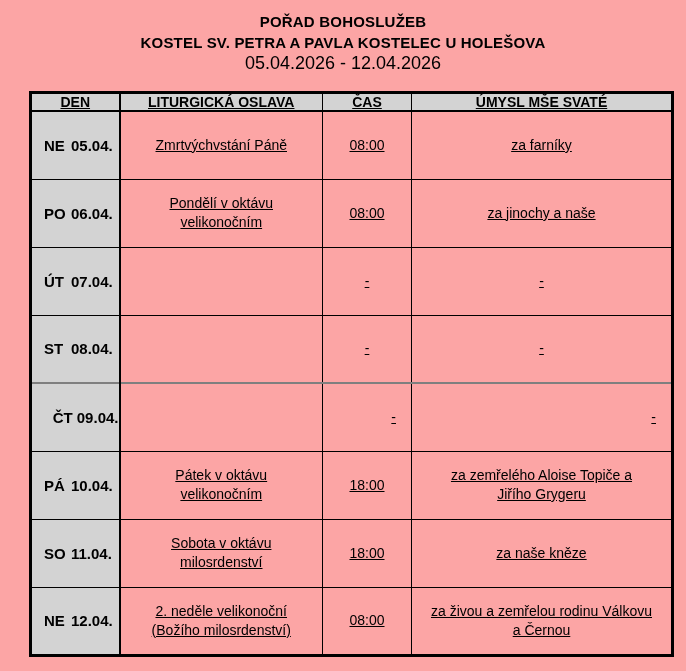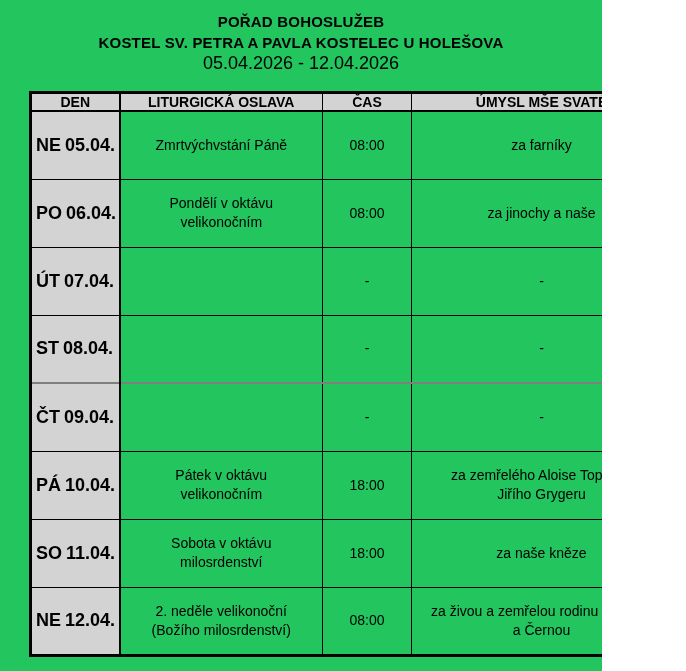--- a/index.html
+++ b/index.html
@@ -3,70 +3,71 @@
 <meta charset="utf-8">
 <style>
   :root{
     --gray:#d3d3d3;
     --border:#000000;
     --divider:#7f7f7f;
   }
   html,body{margin:0;padding:0;background:#ffffff;}
   .page{
     position:relative;
-    width:602px;height:671px;
-    background:#22c55e;
+    width:686px;height:671px;
+    background:#fca5a5;
     font-family:"Liberation Sans", sans-serif;
     color:#000;
     overflow:hidden;
   }
   .title-block{ text-align:center; padding-top:11px; }
   .title, .subtitle{ font-size:15px; font-weight:bold; line-height:21px; letter-spacing:.2px; }
   .daterange{ font-size:18px; line-height:21px; }
 
   table.schedule{
     border-collapse:collapse;
     table-layout:fixed;
     margin:17px 0 0 29px;
     width:642px;
     border:3px solid var(--border);
+    text-decoration:underline;
   }
   .schedule th, .schedule td{
     border:1px solid var(--border);
     box-sizing:border-box;
     overflow:hidden;
     padding:0;
   }
   .schedule thead tr{ height:18px; }
   .schedule thead th{
     background:var(--gray);
     font-size:14px; font-weight:bold;
     text-align:center; vertical-align:middle;
     border-bottom:2px solid var(--border);
   }
   .schedule tbody tr{ height:68px; }
   td.day-cell{
     background:var(--gray);
-    font-size:18px; font-weight:bold;
+    font-size:15px; font-weight:bold;
     text-align:left; vertical-align:middle;
-    padding-left:4px;
+    padding-left:12px;
     border-right:2px solid var(--border);
     white-space:nowrap;
   }
   th.col-den{ border-right:2px solid var(--border); }
   .day-abbr{ display:inline-block; min-width:23px; }
   .day-date{ display:inline-block; margin-left:4px; }
   td.celebration-cell, td.time-cell, td.intention-cell{
     font-size:14px;
     text-align:center; vertical-align:middle;
     line-height:19px;
     white-space:pre-line;
     padding:0 15px;
   }
-  tr.section-divider td{ border-top:2px solid var(--divider); }
+  tr.section-divider td{ border-top:2px solid var(--divider);text-align:right; }
 </style>
 </head>
 <body>
 
 <div class="page">
 
   <div class="title-block">
     <div class="title">POŘAD BOHOSLUŽEB</div>
     <div class="subtitle">KOSTEL SV. PETRA A PAVLA KOSTELEC U HOLEŠOVA</div>
     <div class="daterange">05.04.2026 - 12.04.2026</div>

